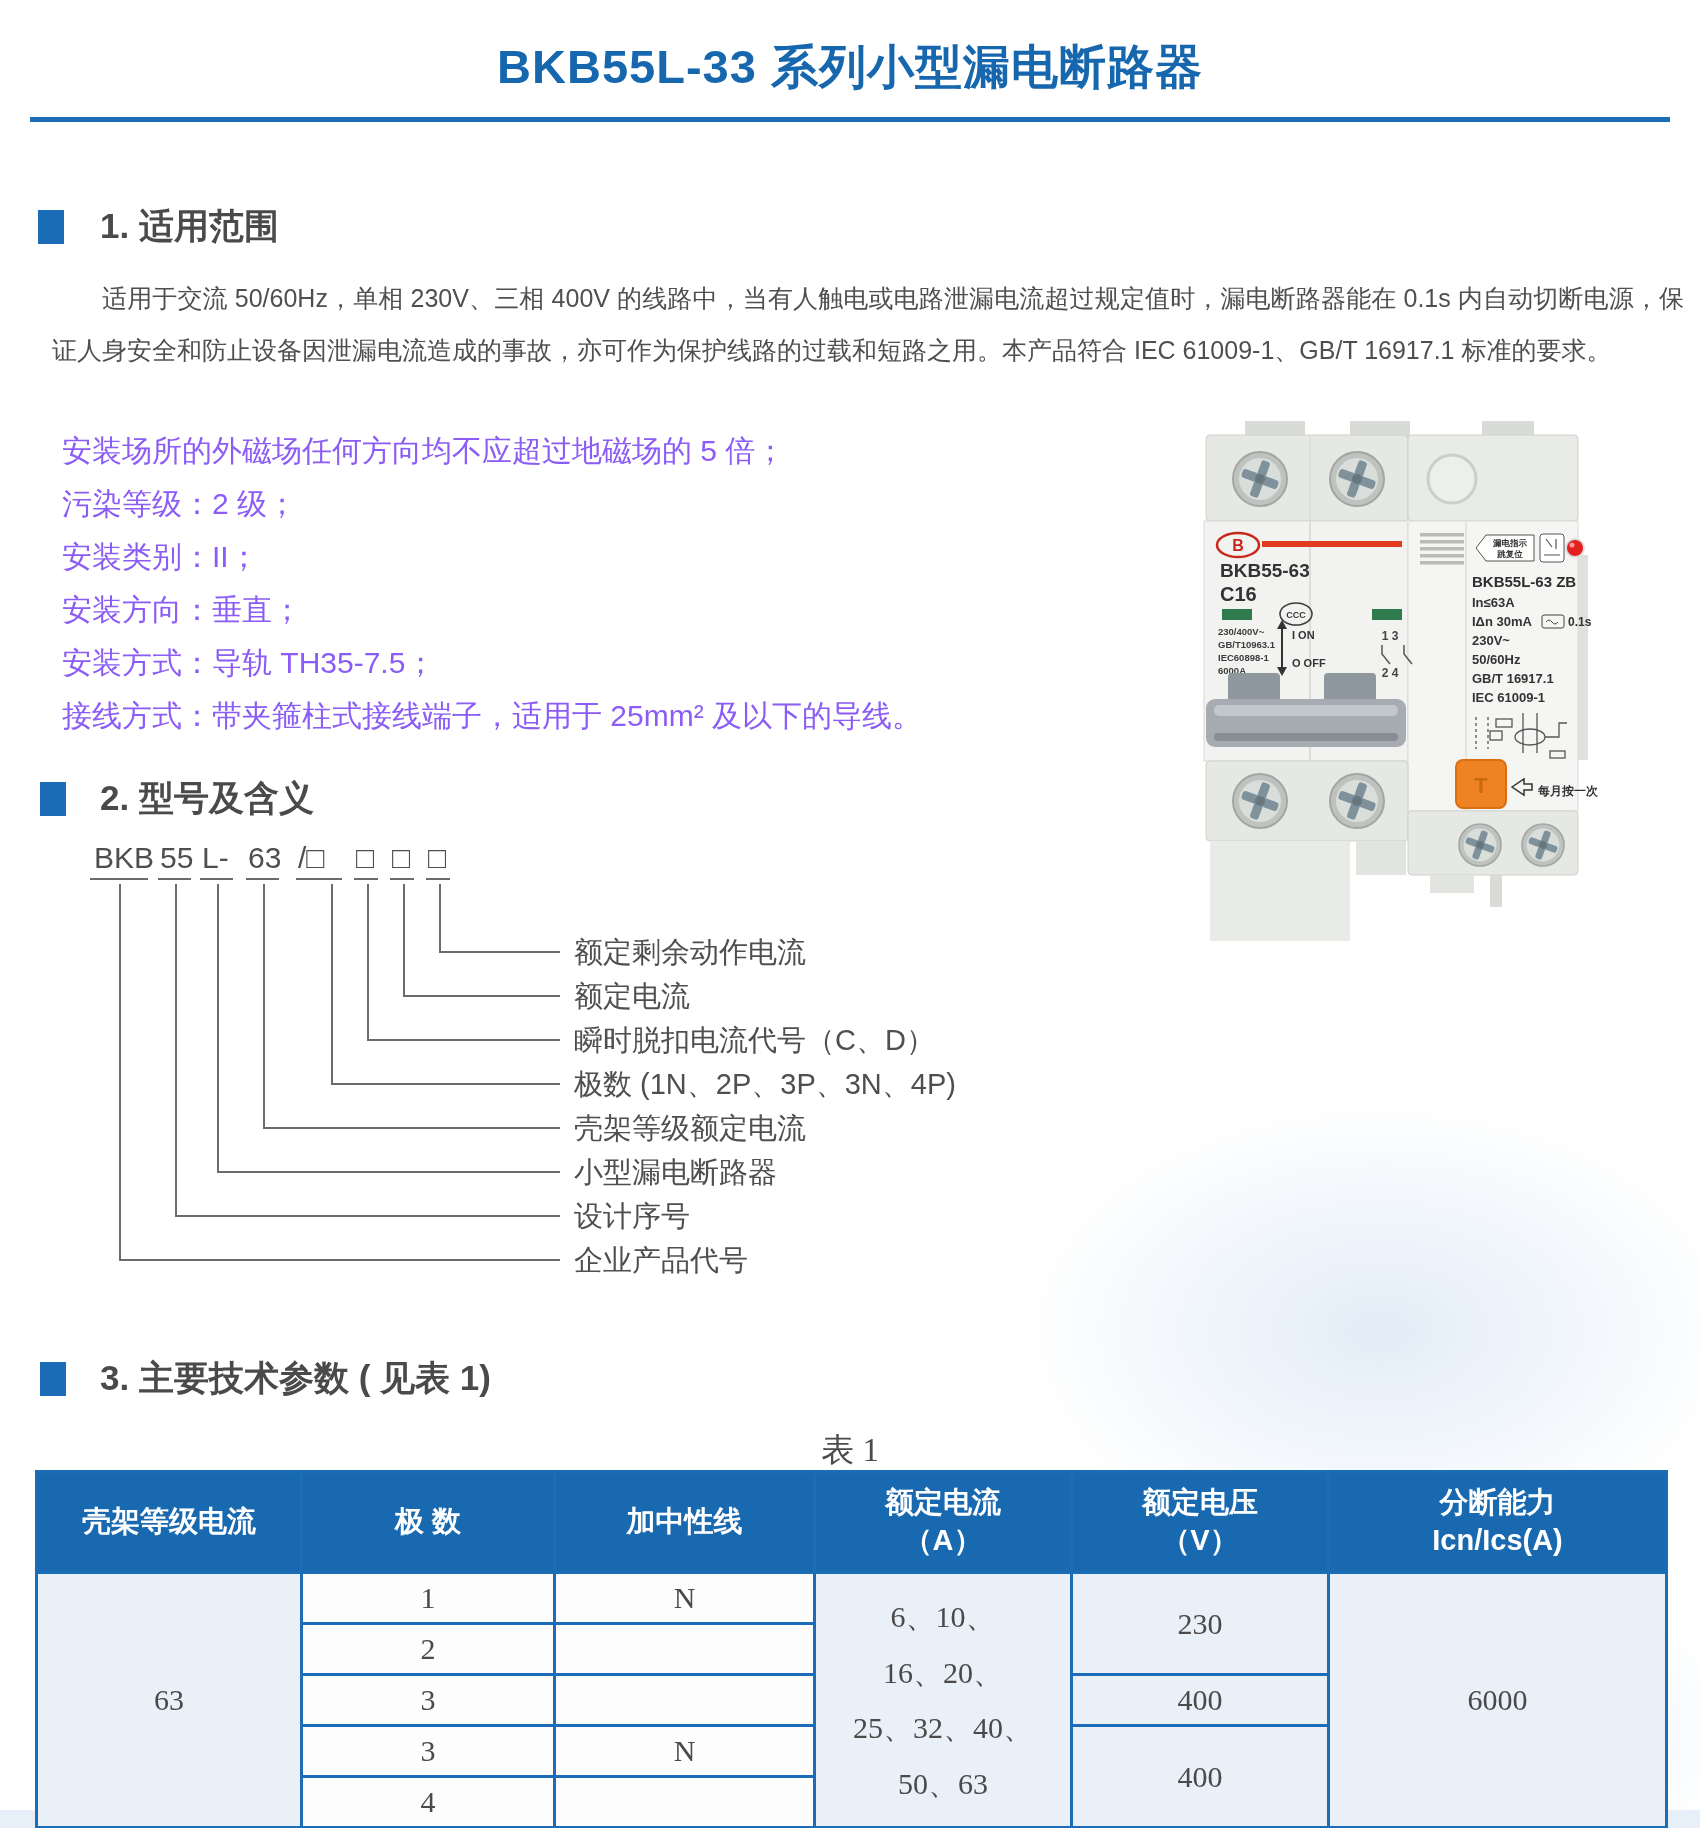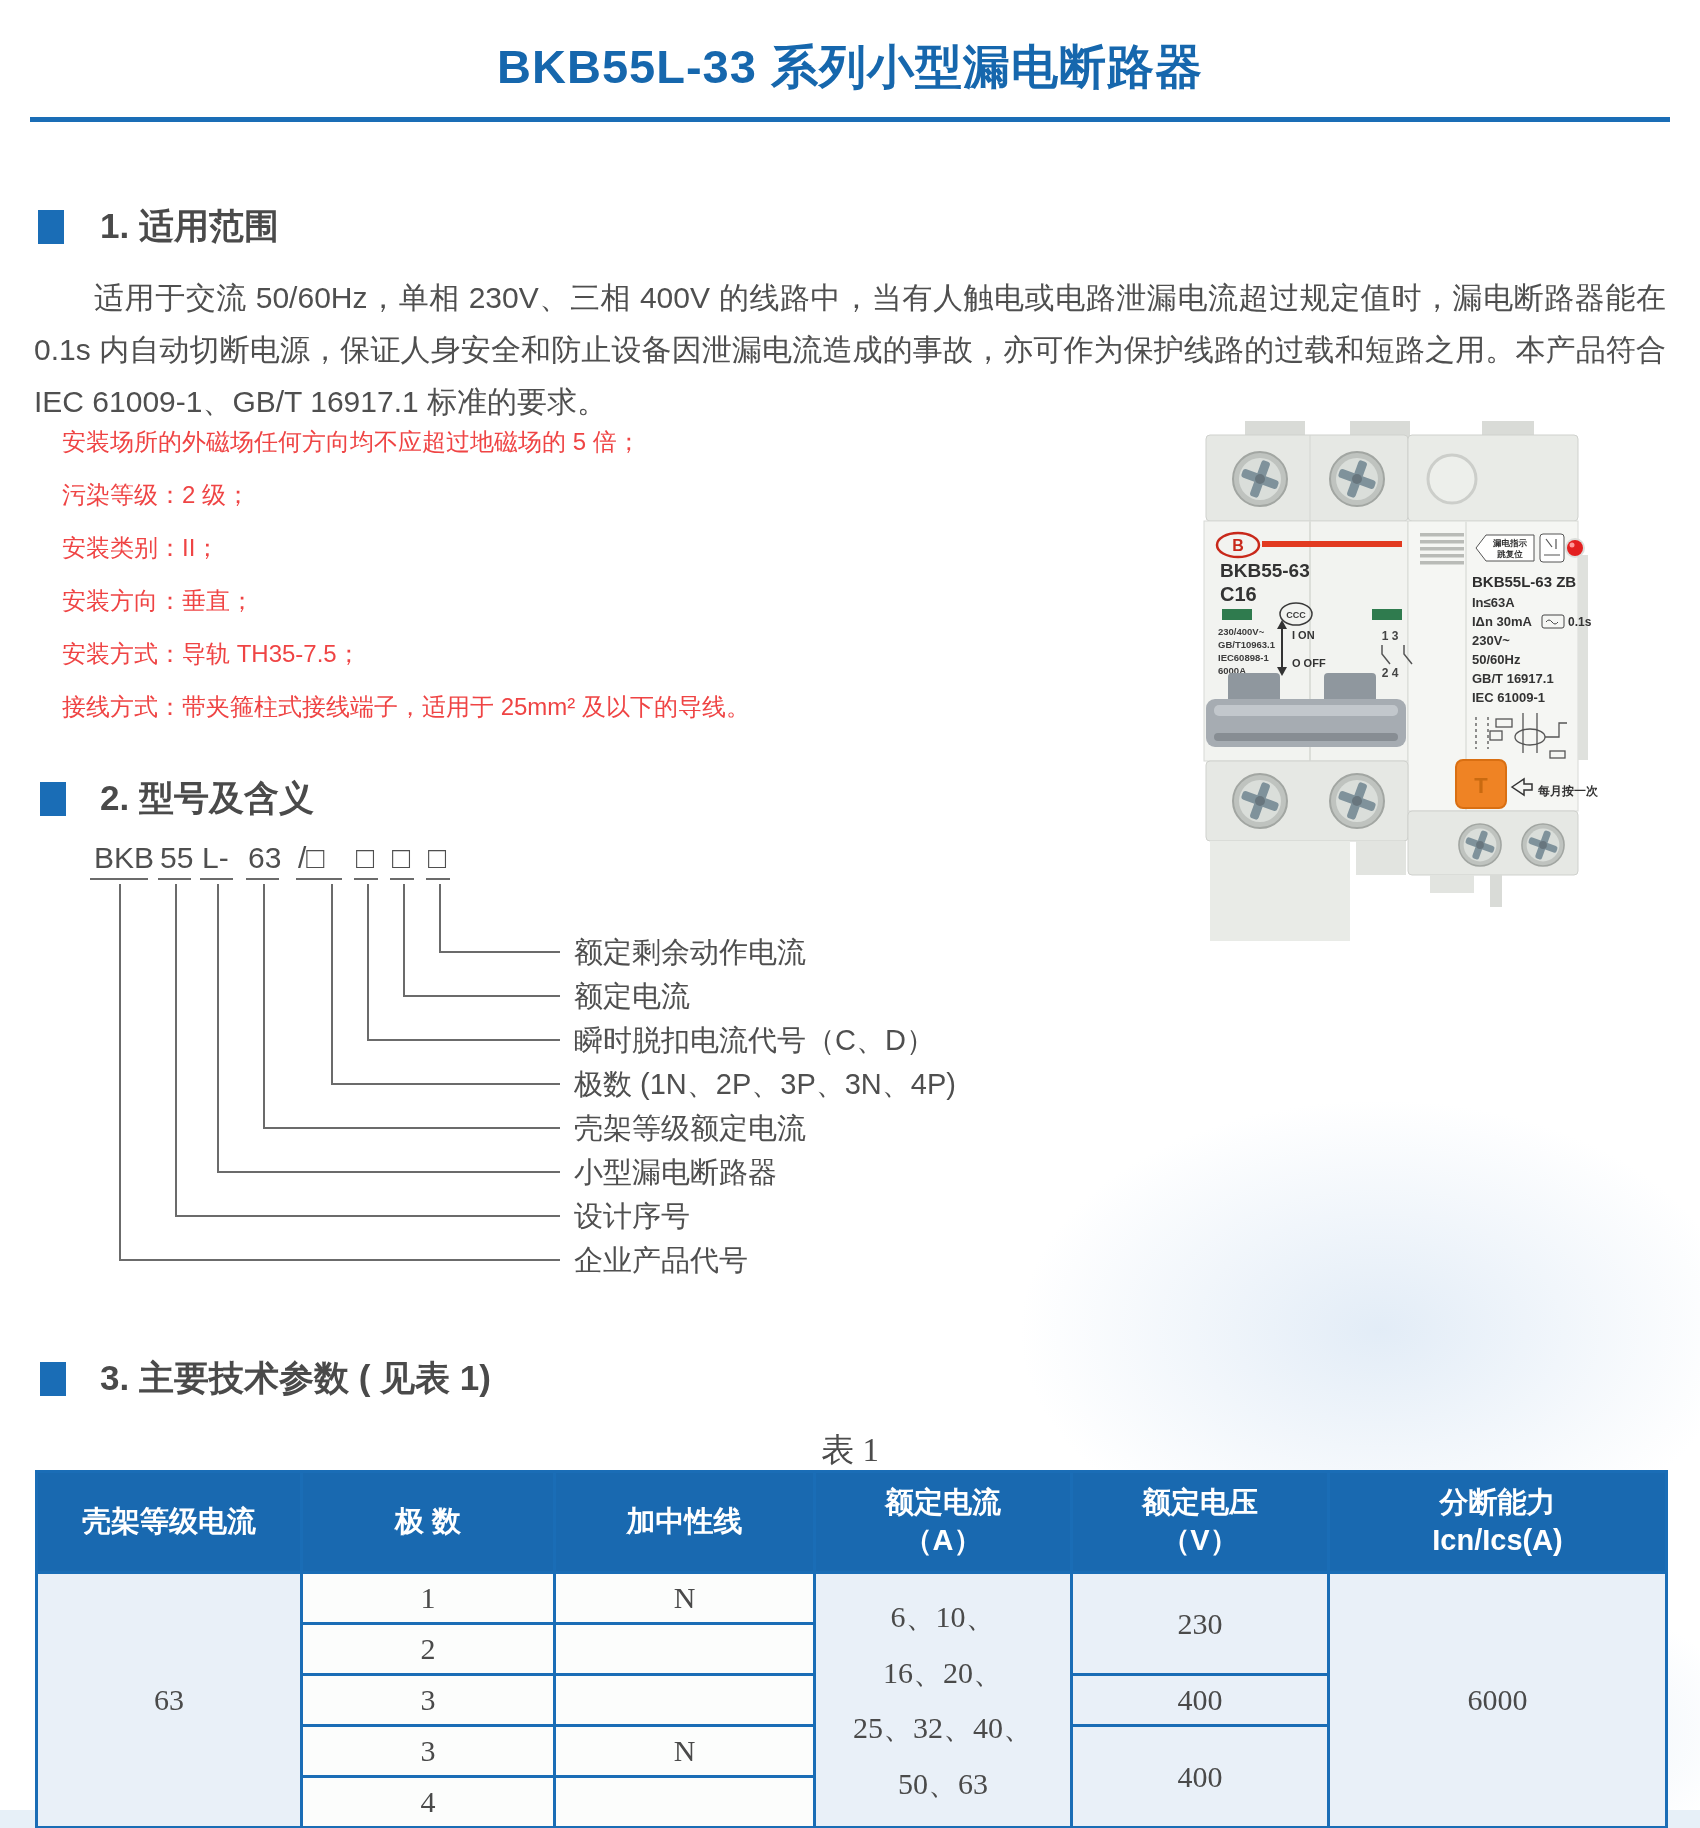--- a/index.html
+++ b/index.html
@@ -7,23 +7,23 @@
     width:1700px;height:1828px;position:relative;background:#ffffff;
     font-family:"Liberation Sans","DejaVu Sans",sans-serif;overflow:hidden;color:#4f4f4f;
   }
   .abs{position:absolute;}
   .wm{position:absolute;border-radius:50%;
       background:radial-gradient(closest-side, rgba(203,221,240,0.55), rgba(203,221,240,0));}
   .page-title{left:0;top:36px;width:100%;text-align:center;font-size:47px;font-weight:bold;color:#1667ad;letter-spacing:1px;}
   .title-rule{left:30px;top:117px;width:1640px;height:5px;background:#1a6db6;}
   .sec-sq{position:absolute;width:26px;height:34px;background:#1a6db6;}
   .sec-h{position:absolute;font-size:35px;font-weight:bold;color:#4a4a4a;white-space:nowrap;}
-  .para{left:34px;top:272px;width:1632px;font-size:30px;line-height:52px;color:#4f4f4f;
+  .para{left:52px;top:272px;width:1632px;font-size:25px;line-height:52px;color:#4f4f4f;
         text-align:justify;text-indent:2em;}
-  .bullets{left:62px;top:415px;font-size:24px;line-height:53px;color:#ef4444;}
+  .bullets{left:62px;top:424px;font-size:30px;line-height:53px;color:#8b5cf6;}
   .caption{left:35px;top:1428px;width:1630px;text-align:center;font-size:33px;color:#4c4c4c;
            font-family:"Liberation Serif","DejaVu Serif",serif;}
   .tblwrap{left:35px;top:1470px;}
   table{border-collapse:collapse;width:1630px;table-layout:fixed;border:3px solid #1a6db6;border-bottom:6px solid #1a6db6;}
   th{background:#1969b0;color:#ffffff;font-size:29px;font-weight:bold;height:98px;
      border:3px solid #1a6db6;padding:0;vertical-align:middle;}
   th .h2l{line-height:1.3;}
   td{border:3px solid #1a6db6;text-align:center;vertical-align:middle;
      font-family:"Liberation Serif","DejaVu Serif",serif;font-size:30px;color:#4a4a4a;
      height:48px;background:#fcfdfc;padding:0;}

